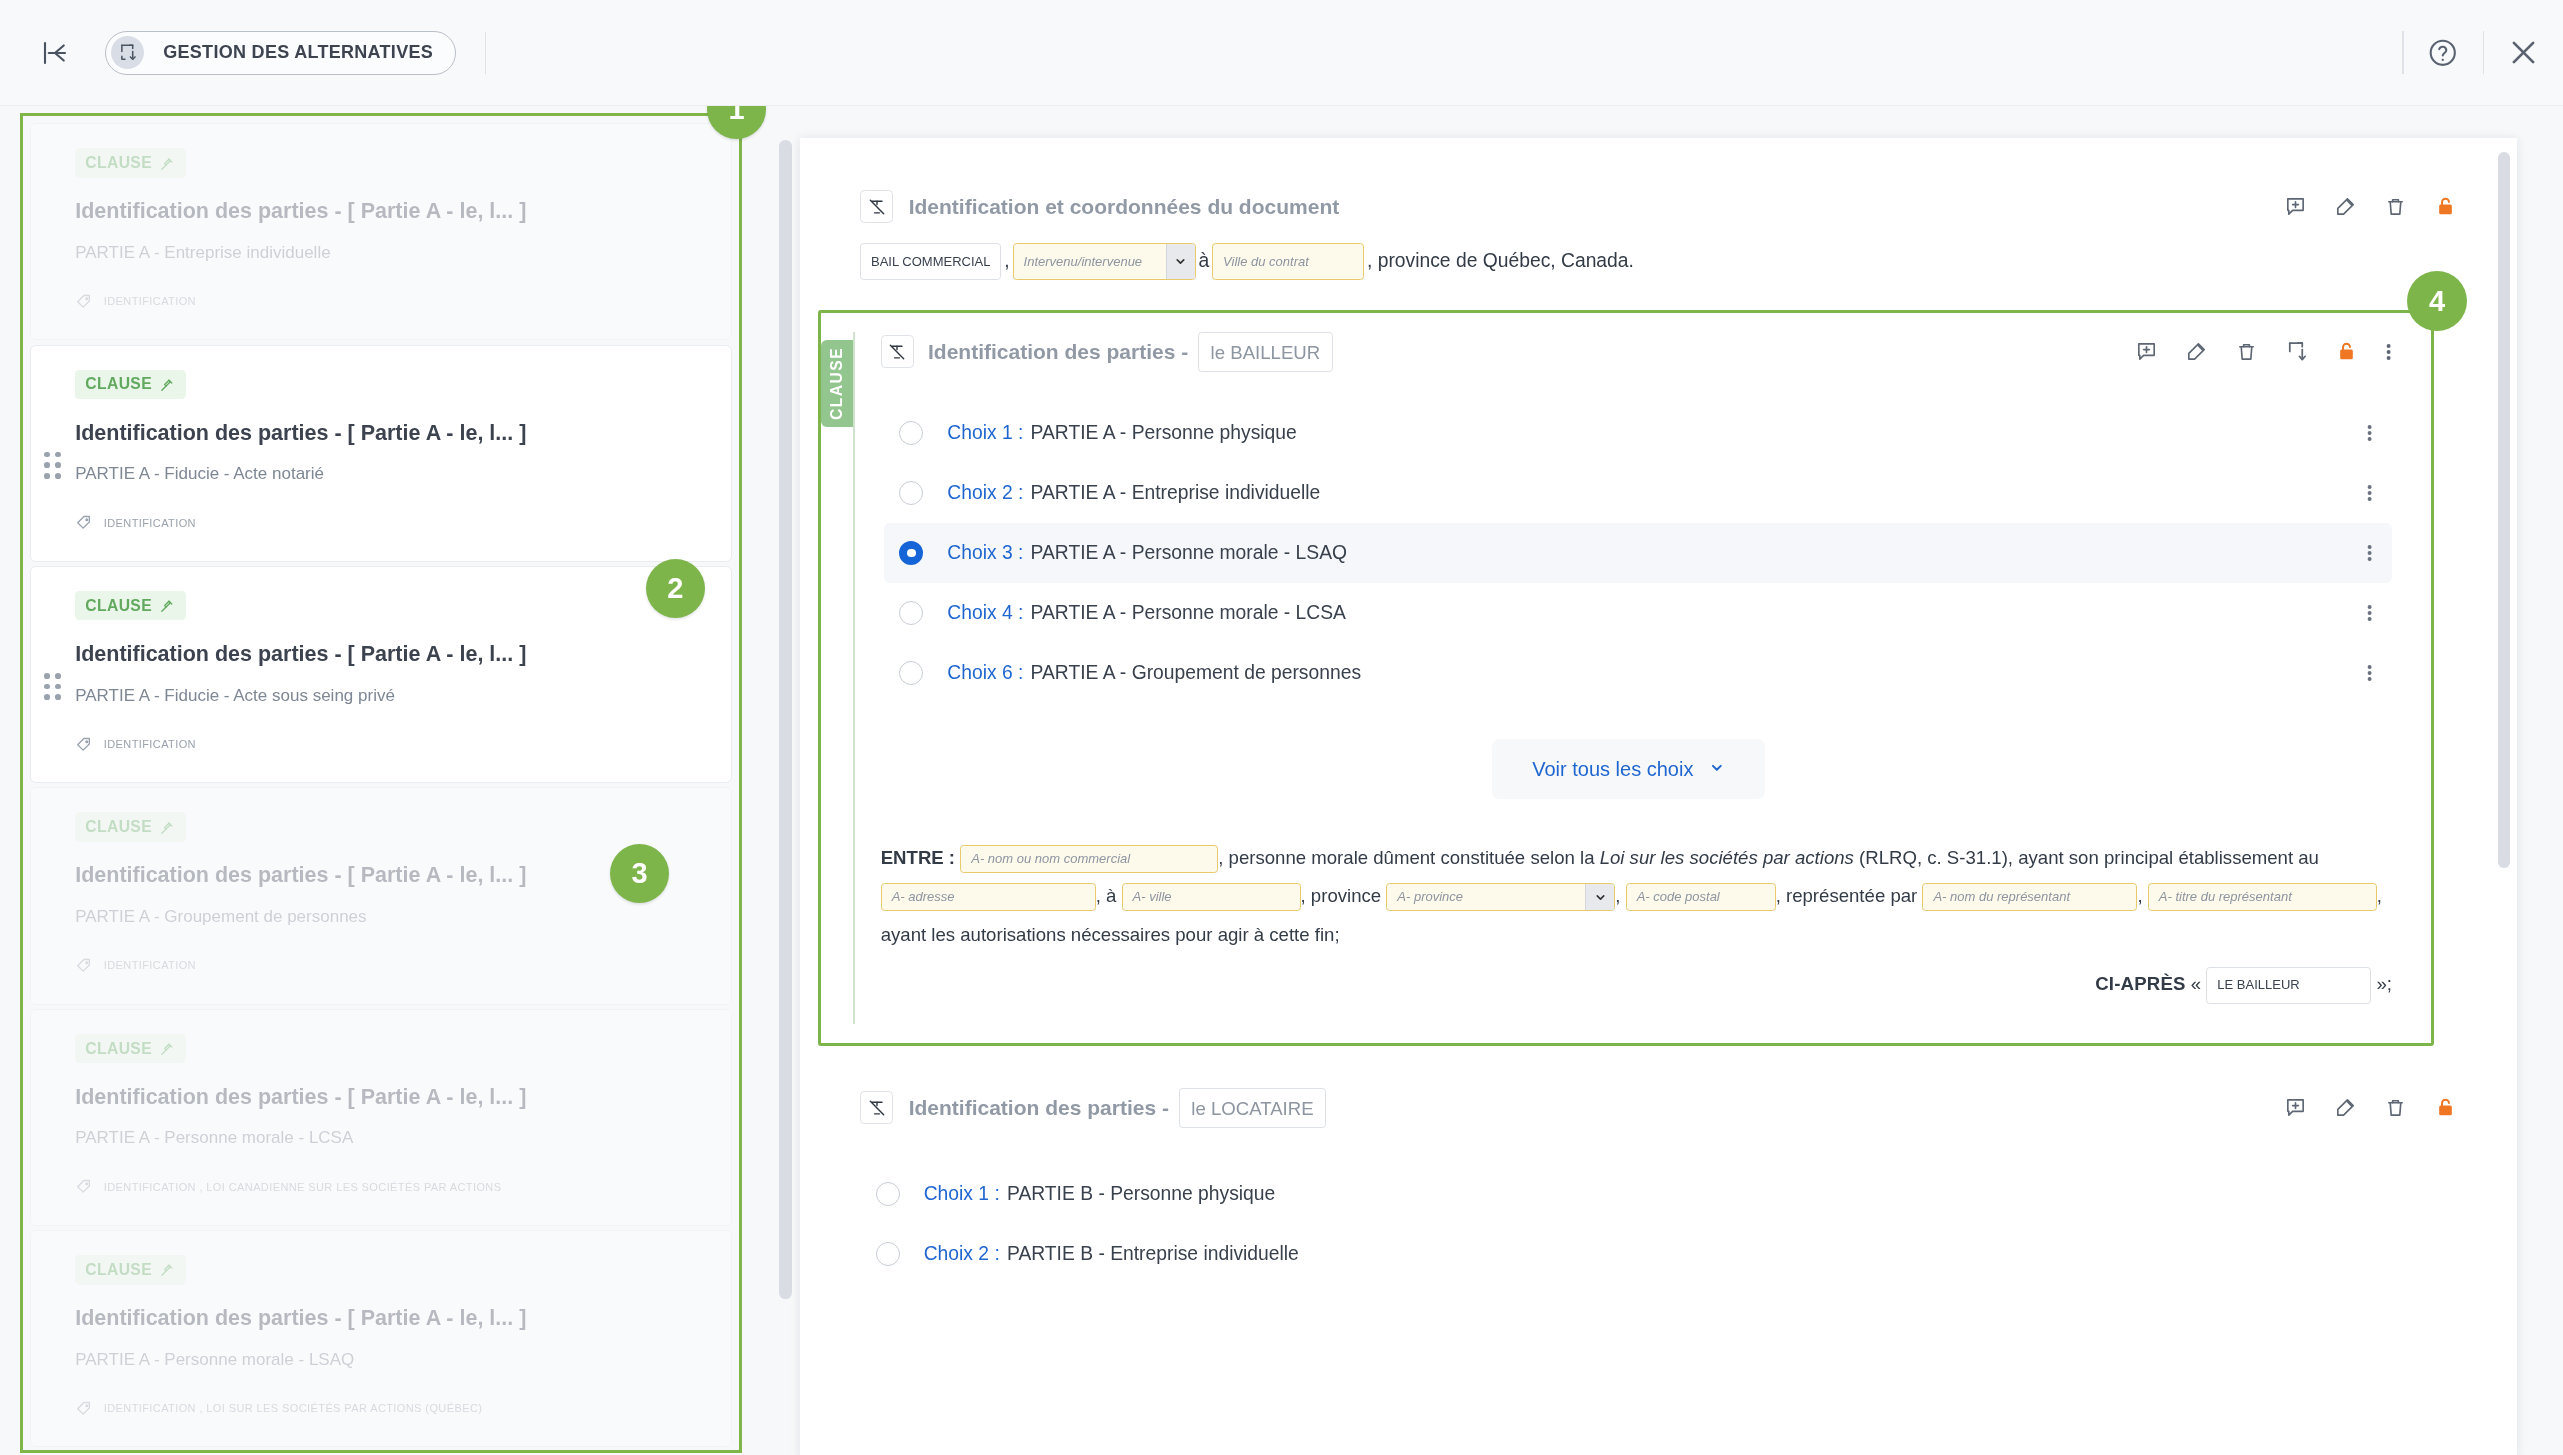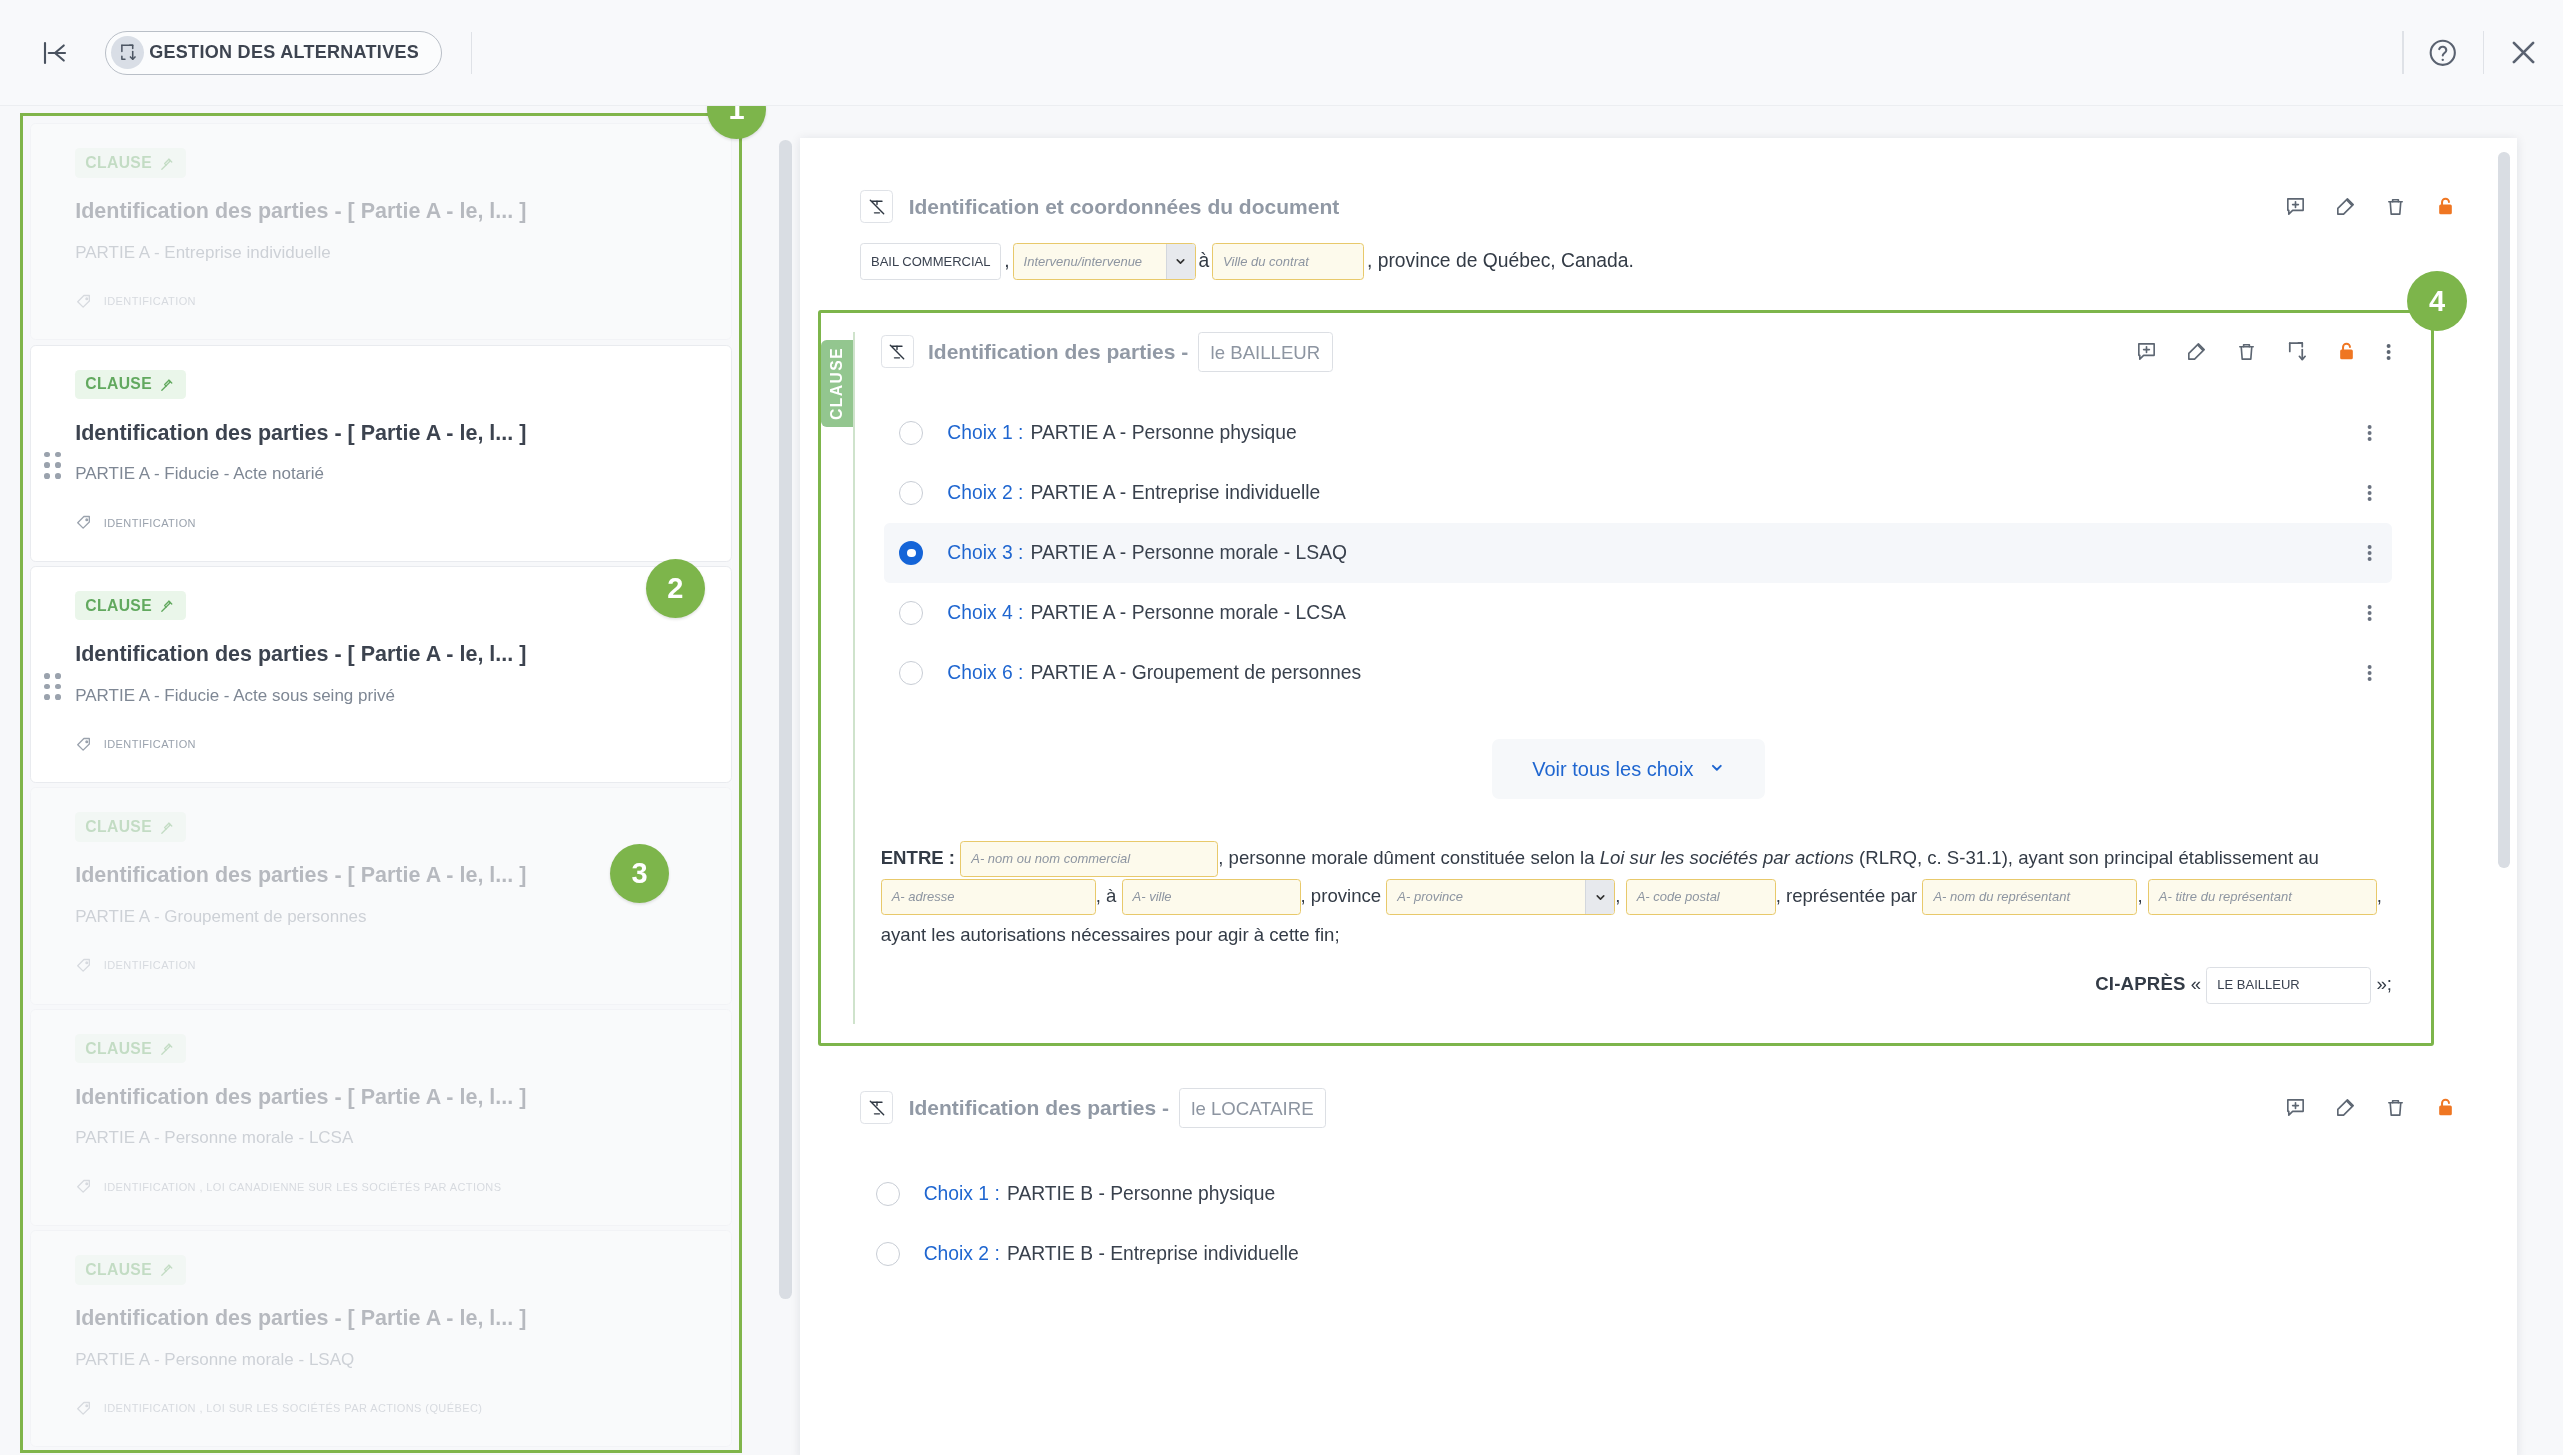--- a/index.html
+++ b/index.html
@@ -20,21 +20,21 @@
   .collapse-btn {
     margin-left: 31.5px; width: 47px; height: 47px;
     display: flex; align-items: center; justify-content: center;
     color: #4a5360; cursor: pointer;
   }
   .collapse-btn svg { width: 30px; height: 30px; }
   .alt-pill {
     margin-left: 26px;
     height: 44px; border: 1.4px solid #b9bfc7; border-radius: 29px;
     background: #fbfcfd;
-    display: flex; align-items: center; gap: 5px;
+    display: flex; align-items: center; gap: 19px;
     padding: 0 21.5px 0 5.7px;
     cursor: pointer;
   }
   .alt-pill-icon {
     width: 33px; height: 33px; border-radius: 50%;
     background: #d9dee6; color: #4d5663;
     display: flex; align-items: center; justify-content: center;
   }
   .alt-pill-icon svg { width: 18.6px; height: 18.6px; }
   .alt-pill-label {
@@ -256,21 +256,21 @@
     display: flex; align-items: center; gap: 15.7px; cursor: pointer;
   }
   .see-all svg { width: 15.7px; height: 15.7px; }
 
   .entre {
     margin: 40px 0 0 15.7px;
     font-size: 18.6px; color: #333b46; line-height: 2.05;
   }
   .entre b { font-weight: 700; }
   .entre i { font-style: italic; margin-top: 48px; }
-  .entre .fld { height: 36px; line-height: 34px; vertical-align: middle; }
+  .entre .fld { height: 28px; line-height: 34px; vertical-align: middle; }
   .ciapres {
     margin-top: 13px; text-align: right; font-size: 18.6px; color: #333b46;
   }
   .ciapres b { font-weight: 700; letter-spacing: 0.2px; }
   .ciapres .fld { color: #3a4250; min-width: 165px; }
 
   
   .sec-bottom { margin-top: 42px; }
   .sec-bottom .choices { margin-top: 36px; }
   .sec-bottom .choice-row { margin-left: 0; }

